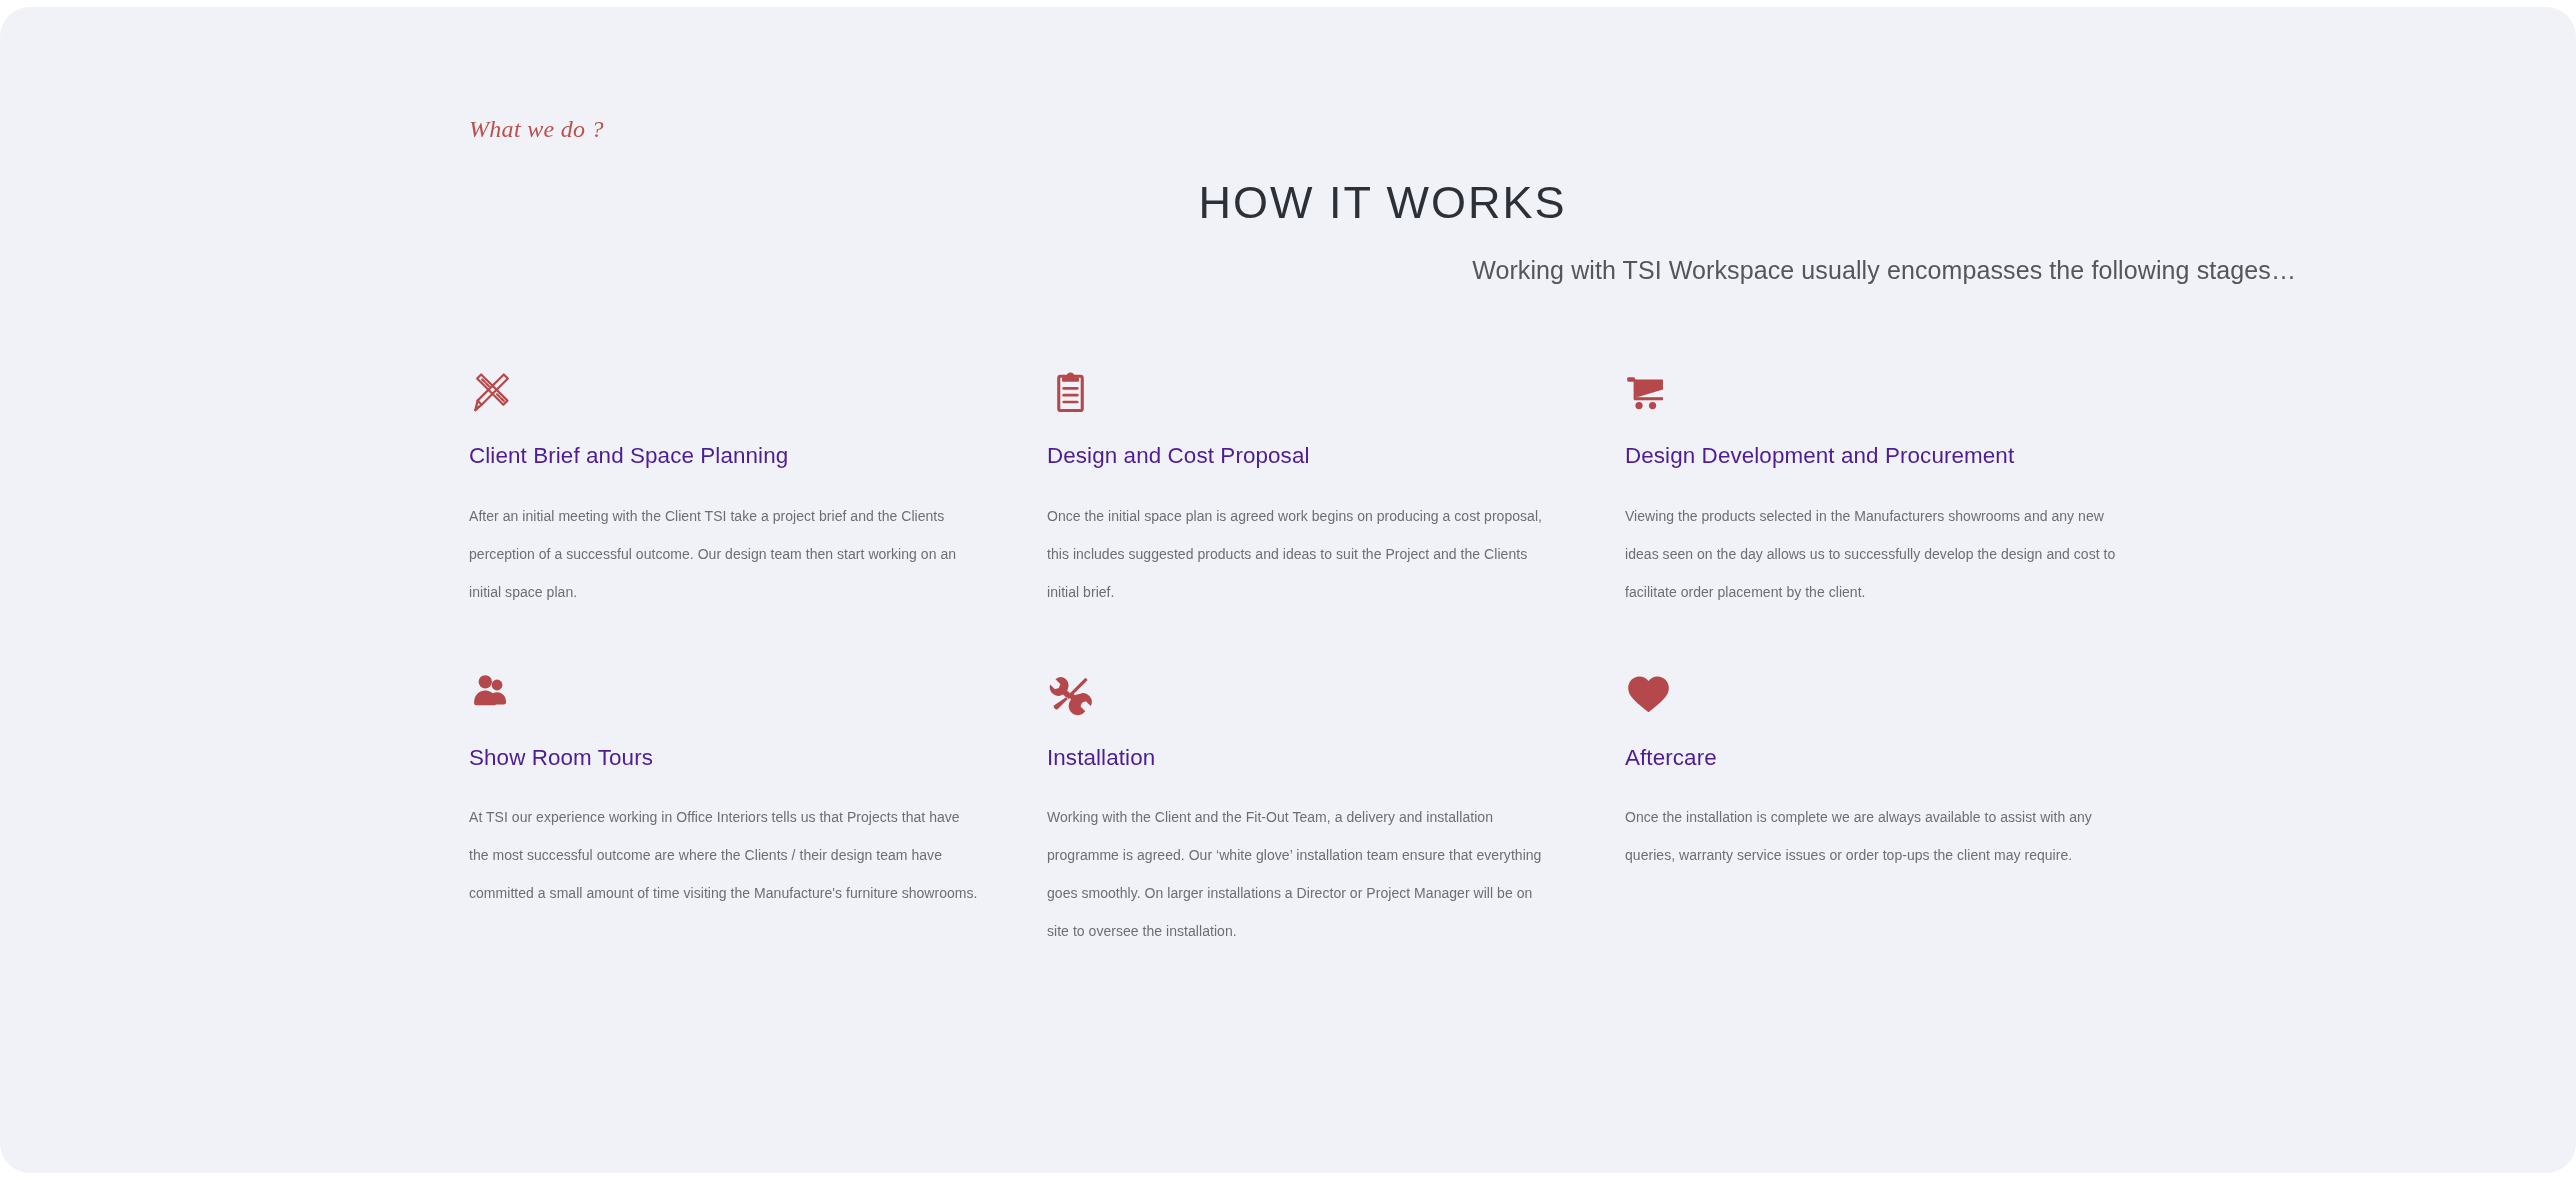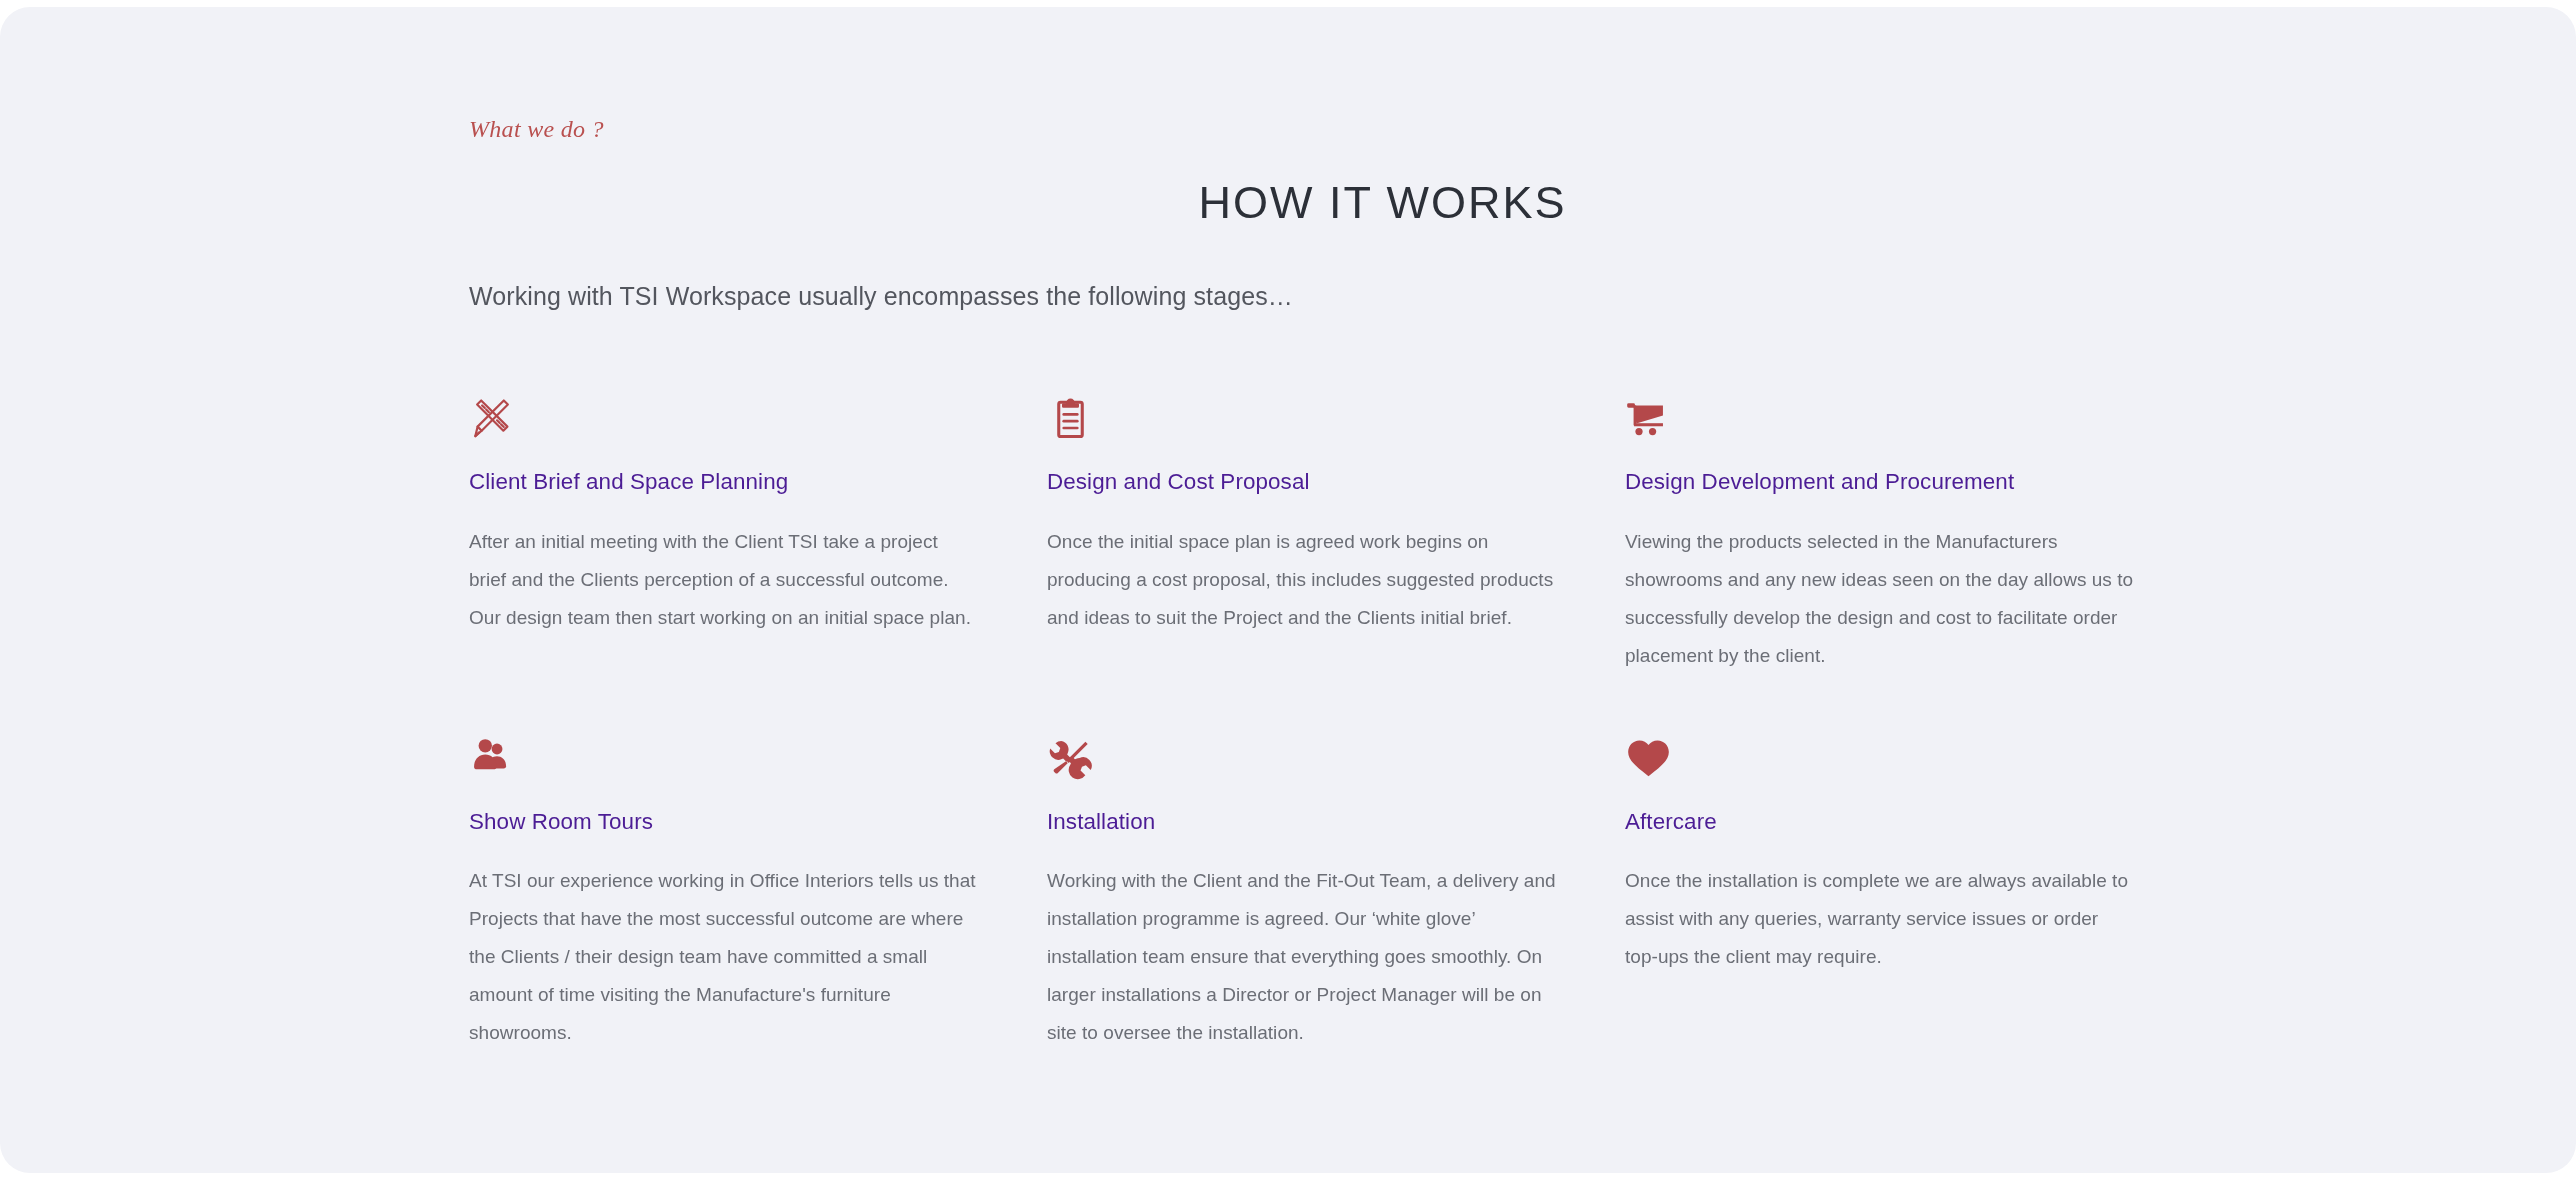--- a/index.html
+++ b/index.html
@@ -55,21 +55,22 @@
     text-align: center;
   }
 
   .subtitle {
     font-family: "Liberation Sans", sans-serif;
     font-weight: 300;
     font-size: 25px;
     line-height: 1.2;
     letter-spacing: 0.1px;
     color: #53565e;
-    margin-top: 53px;
+    margin-top: 27px;
+    text-align: right;
   }
 
   
   .grid {
     display: flex;
     flex-wrap: wrap;
     margin-top: 75px;
   }
 
   .card {
@@ -94,21 +95,21 @@
     font-size: 22.4px;
     line-height: 1.2;
     letter-spacing: 0.1px;
     color: #4c1d95;
     margin-bottom: 27px;
   }
 
   .card-body {
     font-family: "Liberation Sans", sans-serif;
     font-weight: 300;
-    font-size: 19px;
+    font-size: 14px;
     line-height: 38px;
     letter-spacing: 0.04px;
     color: #6b6e76;
     max-width: 511px;
   }
 </style>
 </head>
 <body>
 
 <div class="page">

